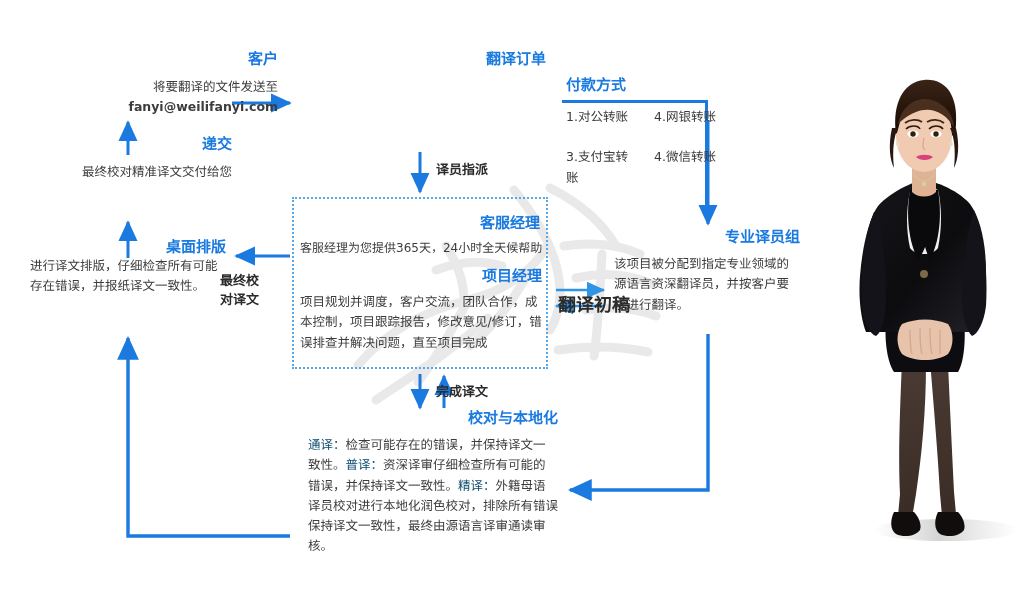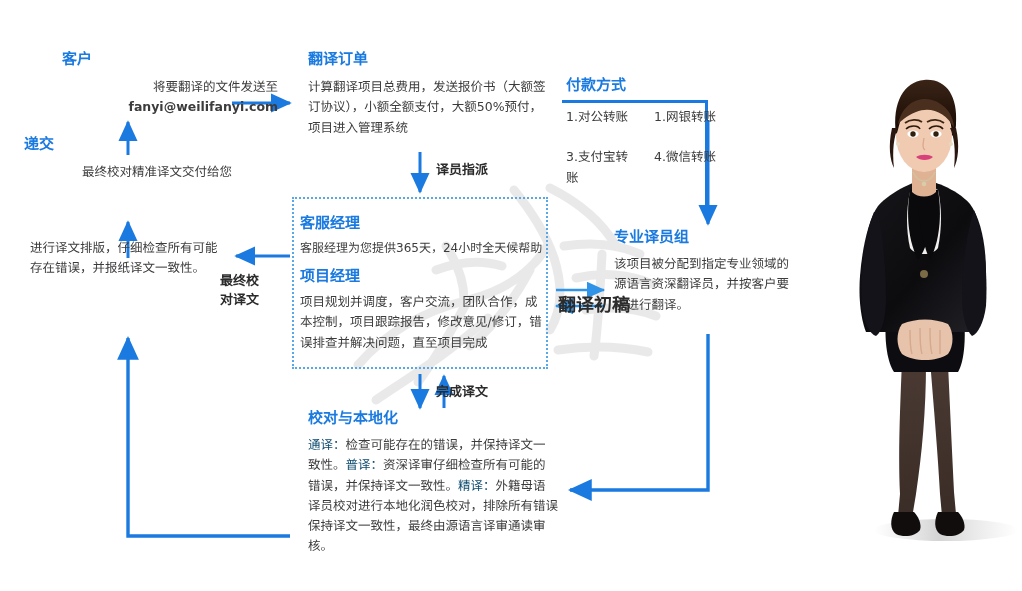--- a/index.html
+++ b/index.html
@@ -27,21 +27,21 @@
   }
   .watermark svg{width:100%;height:100%;display:block;}
 
   
   .node{position:absolute;z-index:3;}
   .node .title{
     color:#1a7ae0;
     font-weight:bold;
     font-size:15px;
     line-height:1.2;
-    text-align:left;
+    text-align:right;
     white-space:nowrap;
   }
   .node .body{
     color:#3c3c3c;
     font-size:12.5px;
     line-height:1.62;
   }
   .node .body.center{text-align:right;}
   .email{color:#1a1a1a;font-weight:bold;font-size:12.5px;}
 
@@ -180,28 +180,27 @@
   <div class="pay-box-stub"></div>
 
   <div class="node" style="left:62px;top:50px;width:216px;">
     <div class="title">客户</div>
     <div class="body center" style="margin-top:9px;">将要翻译的文件发送至</div>
     <div class="body center email">fanyi@weilifanyi.com</div>
   </div>
 
   <div class="node" style="left:308px;top:50px;width:238px;">
     <div class="title">翻译订单</div>
-    <div class="body" style="margin-top:9px;">计算翻译项目总费用，发送报价书（大额签订协议），小额全额支付，大额50%预付，项目进入管理系统</div>
   </div>
 
   <div class="node" style="left:566px;top:76px;width:150px;">
     <div class="title" style="text-align:left;">付款方式</div>
     <div style="margin-top:13px;display:grid;grid-template-columns:auto auto;column-gap:9px;row-gap:4px;gap:20px;">
       <div class="body">1.对公转账</div>
-      <div class="body">1.网银转账</div>
+      <div class="body">4.网银转账</div>
       <div class="body">3.支付宝转账</div>
       <div class="body">4.微信转账</div>
     </div>
   </div>
 
   <div class="node" style="left:300px;top:214px;width:240px;">
     <div class="title">客服经理</div>
     <div class="body center" style="margin-top:7px;white-space:nowrap;font-size:12px;">客服经理为您提供365天，24小时全天候帮助</div>
   </div>
 
@@ -214,20 +213,21 @@
     <div class="title">专业译员组</div>
     <div class="body" style="margin-top:8px;">该项目被分配到指定专业领域的源语言资深翻译员，并按客户要求进行翻译。</div>
   </div>
 
   <div class="node" style="left:308px;top:409px;width:250px;">
     <div class="title">校对与本地化</div>
     <div class="body" style="margin-top:8px;"><span class="bold-in">通译：</span><span>检查可能存在的错误，并保持译文一致性。</span><span class="bold-in">普译：</span><span>资深译审仔细检查所有可能的错误，并保持译文一致性。</span><span class="bold-in">精译：</span><span>外籍母语译员校对进行本地化润色校对，排除所有错误保持译文一致性，最终由源语言译审通读审核。</span></div>
   </div>
 
   <div class="node" style="left:30px;top:238px;width:196px;">
+    <div class="title">桌面排版</div>
     <div class="body" style="">进行译文排版，仔细检查所有可能存在错误，并报纸译文一致性。</div>
   </div>
 
   <div class="node" style="left:24px;top:135px;width:208px;">
     <div class="title">递交</div>
     <div class="body center" style="margin-top:9px;">最终校对精准译文交付给您</div>
   </div>
 
   <div class="arrow-label" style="left:436px;top:161px;">译员指派</div>
 

